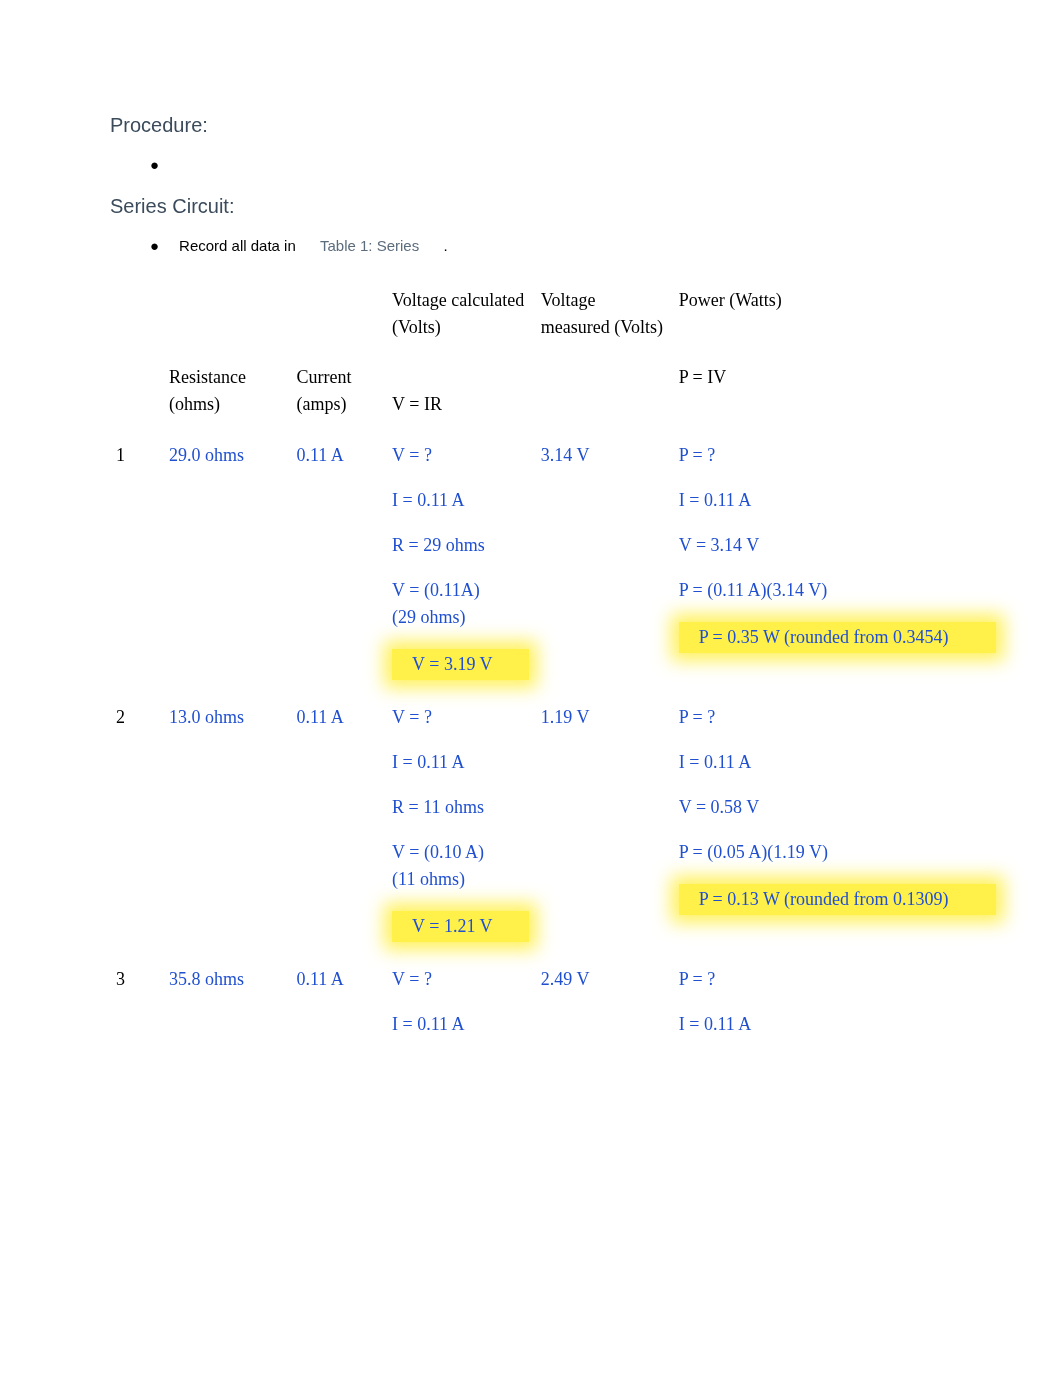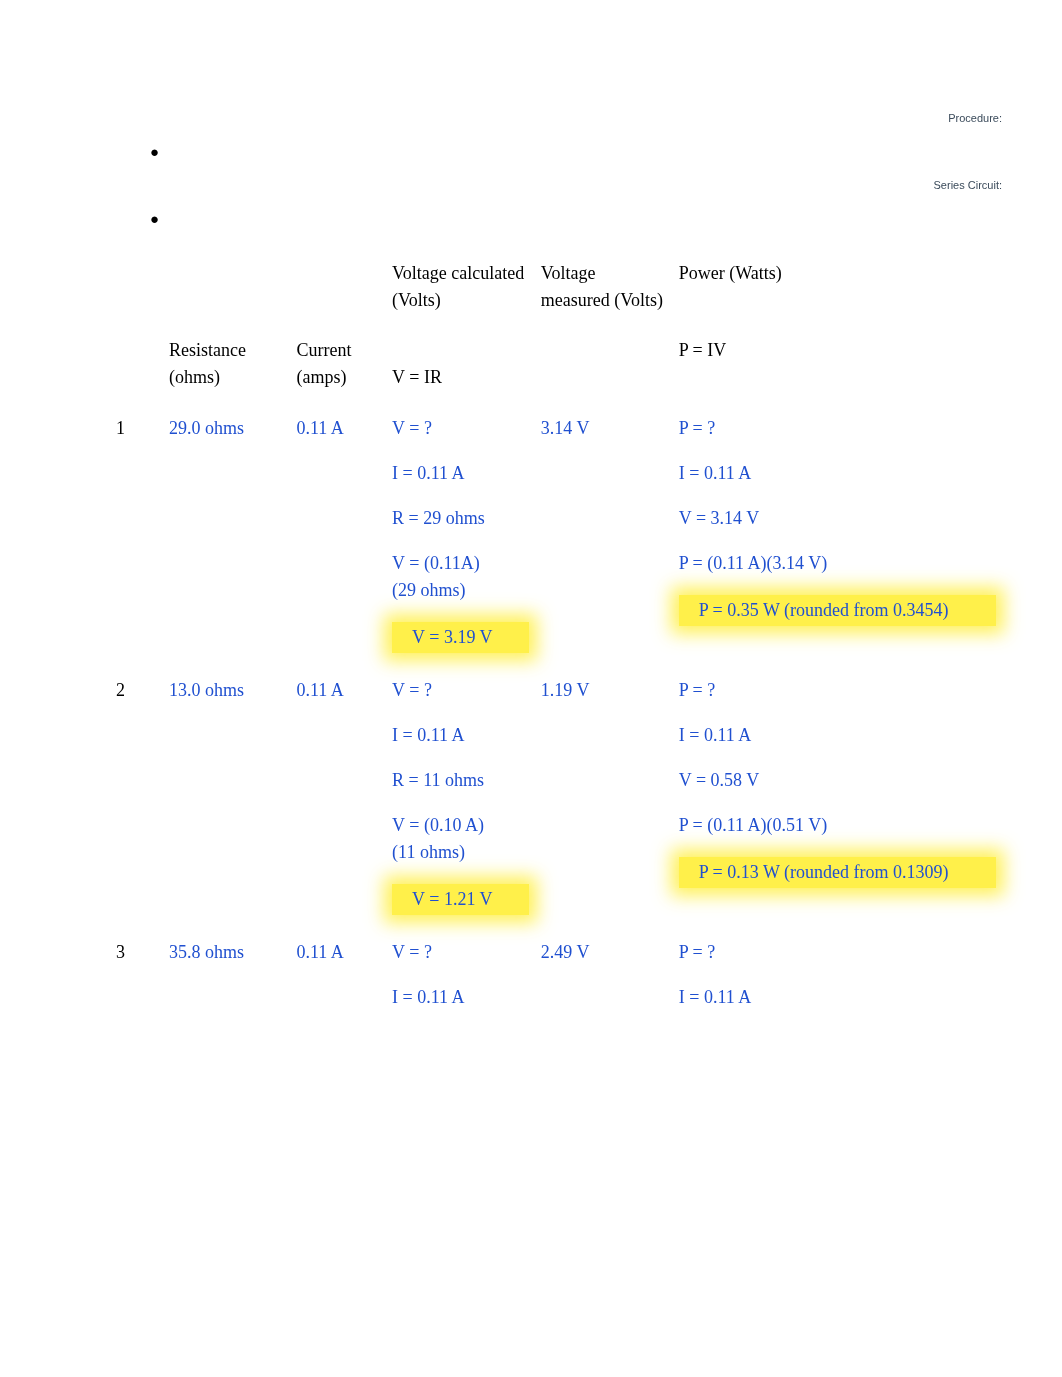--- a/index.html
+++ b/index.html
@@ -7,25 +7,24 @@
     font-family: "Times New Roman", Times, serif;
     font-size: 15px;
     line-height: 1.5;
     color: #000;
     background: #fff;
     width: 1062px;
     height: 1377px;
     padding: 110px 60px 60px 110px;
   }
   .heading {
-    font-size: 11px;
+    font-size: 20px;
     color: #3b4b5b;
     margin-bottom: 14px;
     font-family: Arial, Helvetica, sans-serif;
-    text-align: right;
   }
   .bullet-line {
     display: flex;
     align-items: flex-start;
     padding-left: 40px;
     margin-bottom: 14px;
     font-family: Arial, Helvetica, sans-serif;
     font-size: 15px;
   }
   .bullet-dot {
@@ -78,20 +77,25 @@
 <div class="heading">Procedure:</div>
 
 <div class="bullet-line">
   <span class="bullet-dot">●</span>
 </div>
 
 <div class="heading">Series Circuit:</div>
 
 <div class="bullet-line">
   <span class="bullet-dot">●</span>
+  <span class="bullet-text">
+    <span>Record all data in</span>
+    <span class="table-label">Table 1: Series</span>
+    <span class="period">.</span>
+  </span>
 </div>
 
 <div class="table-wrap">
   <table>
     <colgroup>
       <col class="c-num">
         <col class="c-res">
         <col class="c-cur">
       <col class="c-vcalc">
         <col class="c-vmeas">
@@ -160,21 +164,21 @@
             </div>
             <span class="calc-line hl">V = 1.21 V</span>
           </div>
         </td>
         <td class="blue">1.19 V</td>
         <td>
           <div class="calc-block blue">
             <span class="calc-line">P = ?</span>
             <span class="calc-line">I = 0.11 A</span>
             <span class="calc-line">V = 0.58 V</span>
-            <span class="calc-line">P = (0.11 A)(0.51 V)</span>
+            <span class="calc-line">P = (0.05 A)(1.19 V)</span>
             <span class="calc-line hl">P = 0.13 W (rounded from 0.1309)</span>
           </div>
         </td>
       </tr>
 
       <tr>
         <td>3</td>
         <td class="blue">35.8 ohms</td>
         <td class="blue">0.11 A</td>
         <td>

